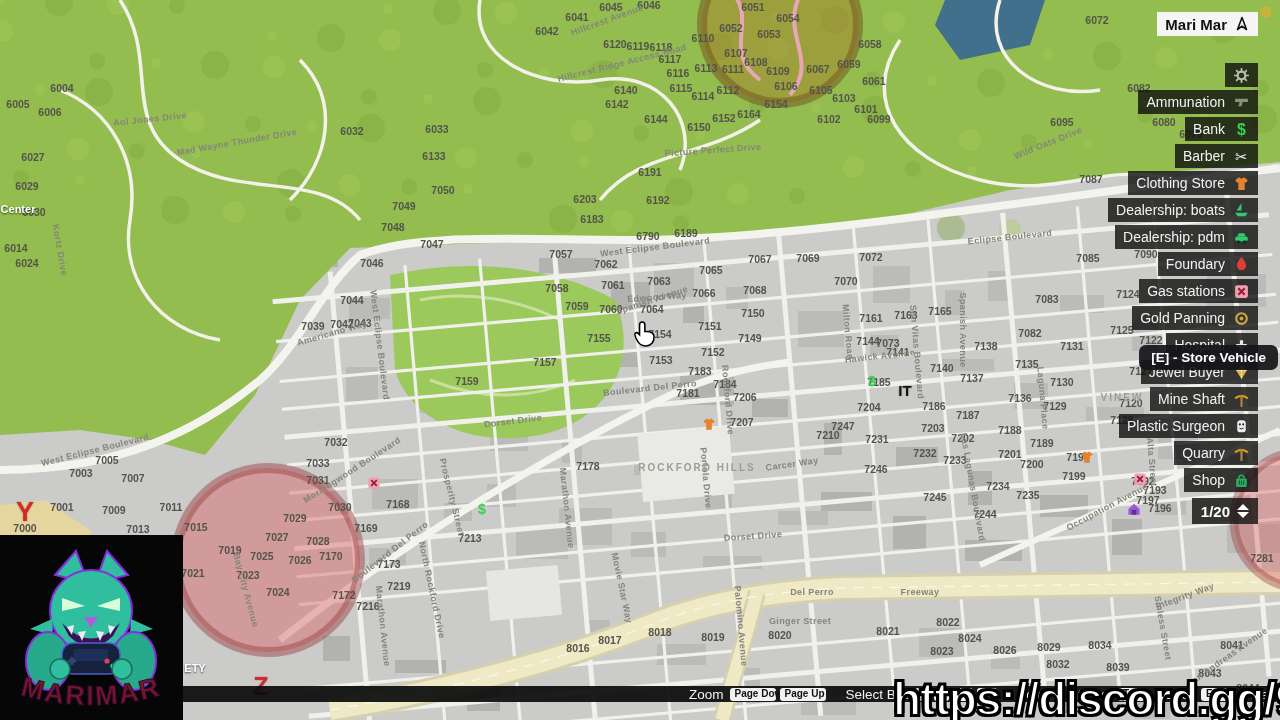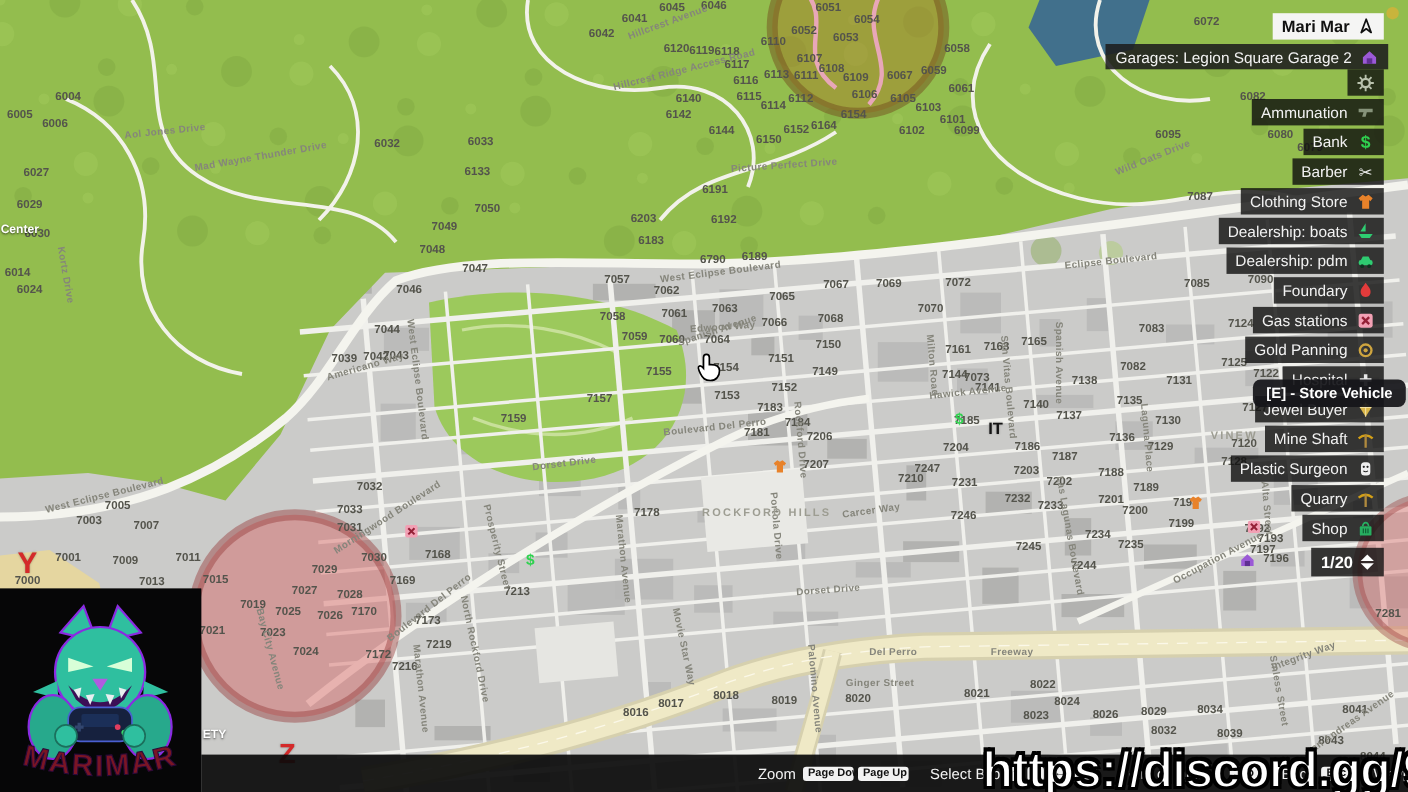--- a/index.html
+++ b/index.html
@@ -30,21 +30,21 @@
   .chevrons i{display:block;width:0;height:0;border-left:6px solid transparent;border-right:6px solid transparent;}
   .chev-up{border-bottom:6px solid #fff;}
   .chev-down{border-top:6px solid #fff;}
   
   #tooltip{position:absolute;top:345px;right:2px;background:rgba(22,22,26,.93);color:#fff;font-size:13.5px;font-weight:700;border-radius:7px;padding:5px 12px;}
   
   #priority-panel{position:absolute;right:0;top:641px;width:228px;height:46px;background:rgba(44,44,46,.55);border-radius:9px;color:#fff;text-align:center;padding-top:6px;}
   #priority-panel .t1{font-size:14.5px;font-weight:700;}
   #priority-panel .t2{font-size:13px;font-weight:700;margin-top:7px;}
   
-  #bottom-bar{position:absolute;left:183px;right:0;top:686px;height:35px;background:rgba(10,10,10,.92);display:flex;align-items:center;gap:20px;padding-left:506px;box-sizing:border-box;}
+  #bottom-bar{position:absolute;left:183px;right:0;top:686px;height:16px;background:rgba(10,10,10,.92);display:flex;align-items:flex-end;gap:20px;padding-left:506px;box-sizing:border-box;}
   .ctrl{display:flex;align-items:center;gap:6px;color:#f2f2f2;font-size:13.5px;white-space:nowrap;}
   .keys{display:flex;gap:4px;}
   .keycap{background:#f2f2f2;color:#111;border-radius:3px;padding:1px 5px;font-size:10px;font-weight:700;line-height:1.08;max-width:36px;text-align:center;}
   
   #watermark{position:absolute;left:893px;top:672px;font-size:46px;font-weight:800;color:#fff;white-space:nowrap;-webkit-text-stroke:2px #000;text-shadow:2px 2px 0 #000,-2px 2px 0 #000,2px -2px 0 #000,-2px -2px 0 #000;letter-spacing:-1px;}
   
   #logo{position:absolute;left:0;top:535px;width:183px;height:185px;background:#060607;}
   
   #hand-cursor{position:absolute;left:632px;top:320px;width:26px;height:28px;}
 </style>
@@ -651,26 +651,20 @@
   </svg>
 
 
   <div id="player-box">
     <span>Mari Mar</span>
     <svg width="16" height="16" viewBox="0 0 16 16">
         <use href="#i-north-arrow"></use>
       </svg>
   </div>
 
-  <div id="garage-banner">
-    <span>Garages: Legion Square Garage 2</span>
-    <svg width="16" height="16" viewBox="0 0 16 16">
-        <use href="#i-garage"></use>
-      </svg>
-  </div>
 
   <div id="blip-menu">
     <div style="display:flex;flex-direction:column;align-items:flex-end;gap:3px;">
 
         <div class="menu-row">
 
           <svg viewBox="0 0 16 16">
             <use href="#i-tattoo"></use>
           </svg>
         </div>

